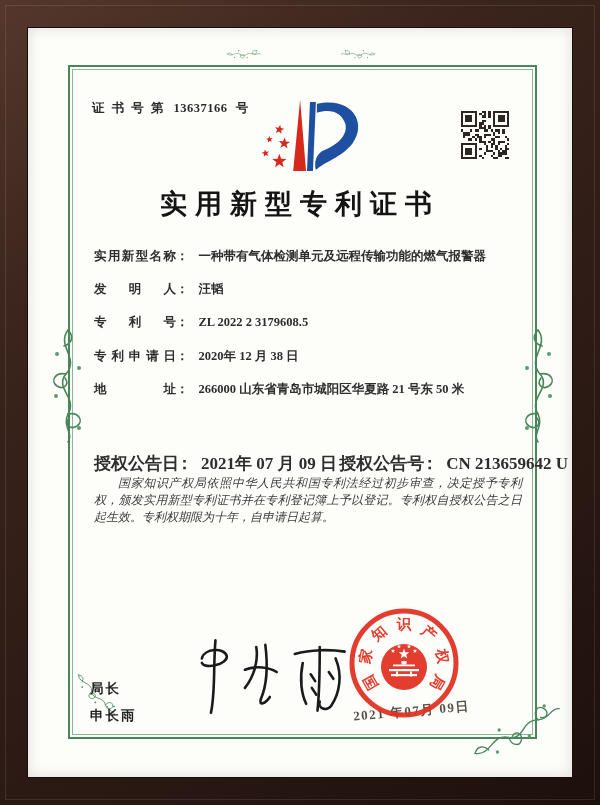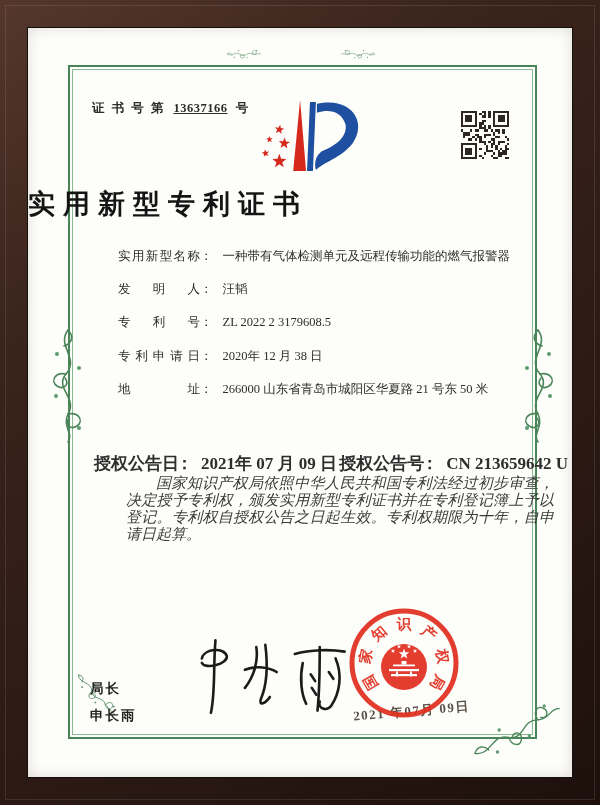--- a/index.html
+++ b/index.html
@@ -10,42 +10,42 @@
   .frame::before { content:""; position:absolute; inset:5px;
                    border:1px solid rgba(255,255,255,.10); pointer-events:none; }
   .page { position:absolute; inset:28px; background:#fdfdfa;
           box-shadow:0 0 0 1px #15100c, inset 0 0 14px rgba(90,70,50,.18); }
   .green-frame { position:absolute; left:40px; top:37px; right:35px; bottom:38px;
                  border:2px solid #4a8559; }
   .green-frame .inner { position:absolute; inset:2px; border:1px solid #8ab794; }
 
   .cert-no { position:absolute; left:64px; top:72px; font-size:12.5px; font-weight:600;
              color:#2b2b2b; letter-spacing:2px; }
-  .cert-no .num { letter-spacing:.5px; padding:0 3px;text-decoration:underline; }
+  .cert-no .num { letter-spacing:.5px; padding:0 3px; }
 
   .logo { position:absolute; left:215px; top:64px; width:130px; height:84px; }
   .qr { position:absolute; left:428px; top:78px; width:58px; height:58px; }
 
-  .title { position:absolute; left:0; right:0; top:158px; text-align:left;
+  .title { position:absolute; left:0; right:0; top:158px; text-align:center;
            font-size:27px; font-weight:700; color:#141414; letter-spacing:8px; }
 
   .fields { position:absolute; left:66px; top:220px; width:436px; }
-  .frow { height:33.2px; font-size:12.5px; font-weight:400; color:#2e2e2e; white-space:nowrap;margin-left:24px; }
+  .frow { height:33.2px; font-size:12.5px; font-weight:700; color:#2e2e2e; white-space:nowrap; }
   .frow .flabel { display:inline-block; width:82px; text-align:justify; text-align-last:justify; }
   .frow .colon { padding-right:10px; }
 
   .grant { position:absolute; left:66px; top:424px; width:436px; font-size:17px;
            font-weight:600; color:#2e2e2e; white-space:nowrap; }
   .grant .gpart { display:inline-block; }
   .grant .gpart.first { width:241px; }
   .grant .flabel { display:inline-block; width:82px; text-align:justify; text-align-last:justify; }
   .grant .colon { padding-right:8px; }
 
-  .body-text { position:absolute; left:66px; top:447px; width:428px; font-size:15px;
-               line-height:17px; color:#3a3a3a; font-style:italic;margin-left:32px; }
+  .body-text { position:absolute; left:66px; top:447px; width:428px; font-size:12px;
+               line-height:17px; color:#3a3a3a; font-style:italic; }
   .body-text p { text-indent:2em; text-align:justify; }
 
   .director { position:absolute; left:62px; top:647px; font-size:13.5px; font-weight:700;
               color:#222; line-height:27px; letter-spacing:2px; }
 
   .signature { position:absolute; left:158px; top:604px; width:170px; height:88px; }
 
   .seal-date { position:absolute; left:325px; top:673px; width:150px; font-size:13px;
                color:#564f46; letter-spacing:1.5px; transform:rotate(-5deg);
                font-weight:600; }

